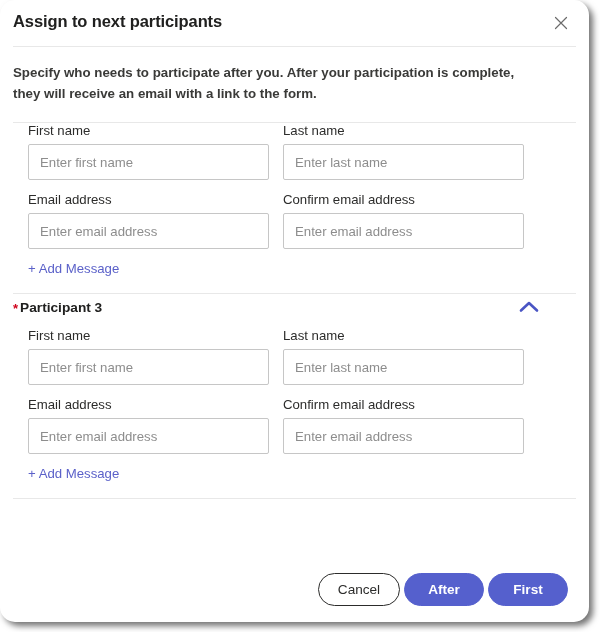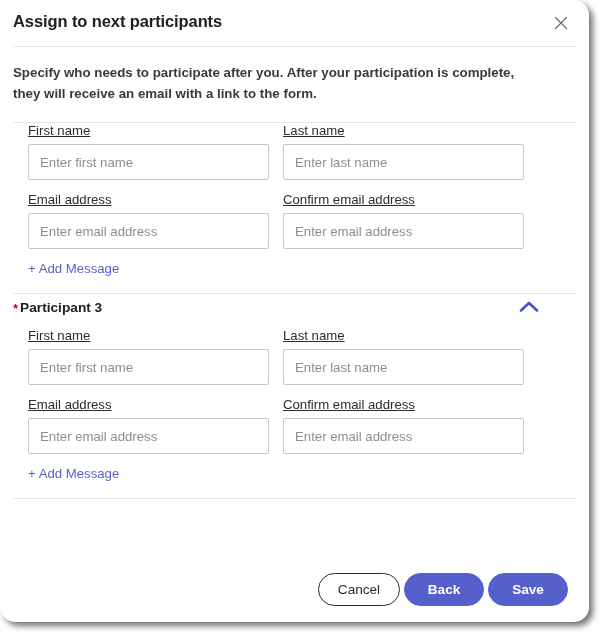--- a/index.html
+++ b/index.html
@@ -120,21 +120,20 @@
     gap: 14px;
   }
   .field-col {
     width: 241px;
   }
   .field-label {
     font-size: 13.2px;
     color: #2c2c2b;
     margin-bottom: 6px;
     white-space: nowrap;
-    text-decoration: underline;
   }
   .field-input {
     display: block;
     box-sizing: border-box;
     width: 241px;
     height: 32px;
     border: 1px solid #c6c6c6;
     border-radius: 2px;
     background: #ffffff;
     padding: 17px 11px;
@@ -298,19 +297,19 @@
 
     <div class="add-message">+ Add Message</div>
     <div class="section-tail"></div>
     <div class="rule section-rule"></div>
   </div>
 </div>
 
     <div class="dlg-footer">
       <div class="footer-btns">
         <div class="btn btn-secondary">Cancel</div>
-        <div class="btn btn-primary">Back</div>
-        <div class="btn btn-primary">Save</div>
+        <div class="btn btn-primary">After</div>
+        <div class="btn btn-primary">First</div>
       </div>
     </div>
 
   </div>
 </div>
 
 </body></html>

